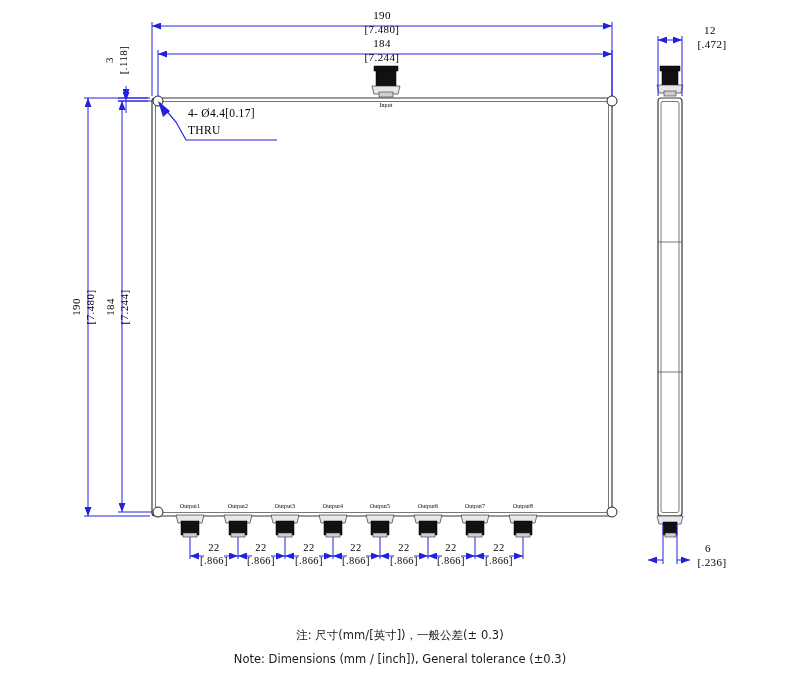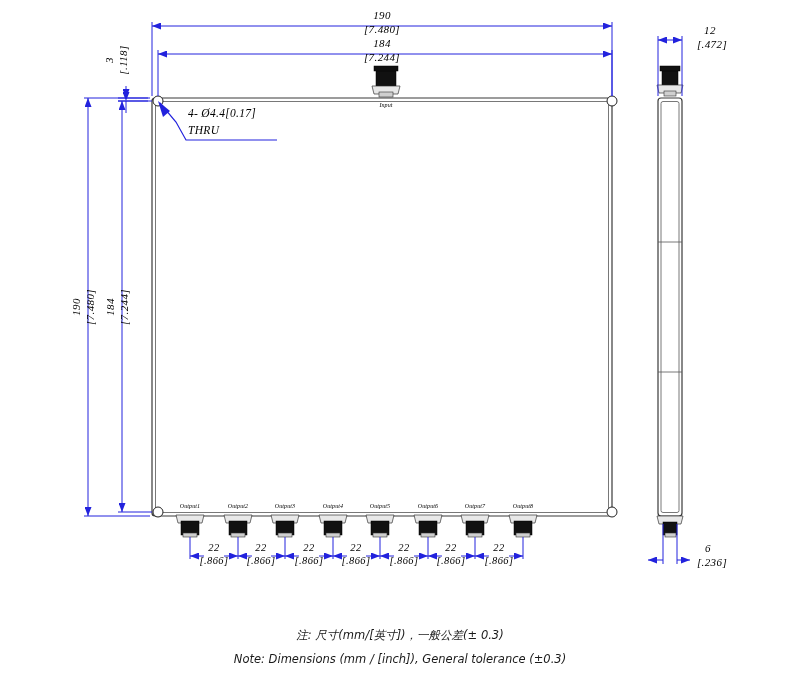--- a/index.html
+++ b/index.html
@@ -3,21 +3,21 @@
 <meta charset="utf-8">
 <style>
   html,body{margin:0;padding:0;}
   body{
     width:800px;height:692px;
     background:#ffffff;
     font-family:"Liberation Serif", serif;
     overflow:hidden;
     position:relative;
   }
-  #stage{position:absolute;left:0;top:0;width:800px;height:692px;font-style:italic;}
+  #stage{position:absolute;left:0;top:0;width:800px;height:692px;}
   svg{display:block;}
   .dimtxt{
     font-family:"Liberation Serif", serif;
     font-size:11px;
     fill:#000000;
     text-anchor:middle;
     letter-spacing:0.4px;
   }
   .dimtxt.small{font-size:10.5px;}
   .conn-label{

